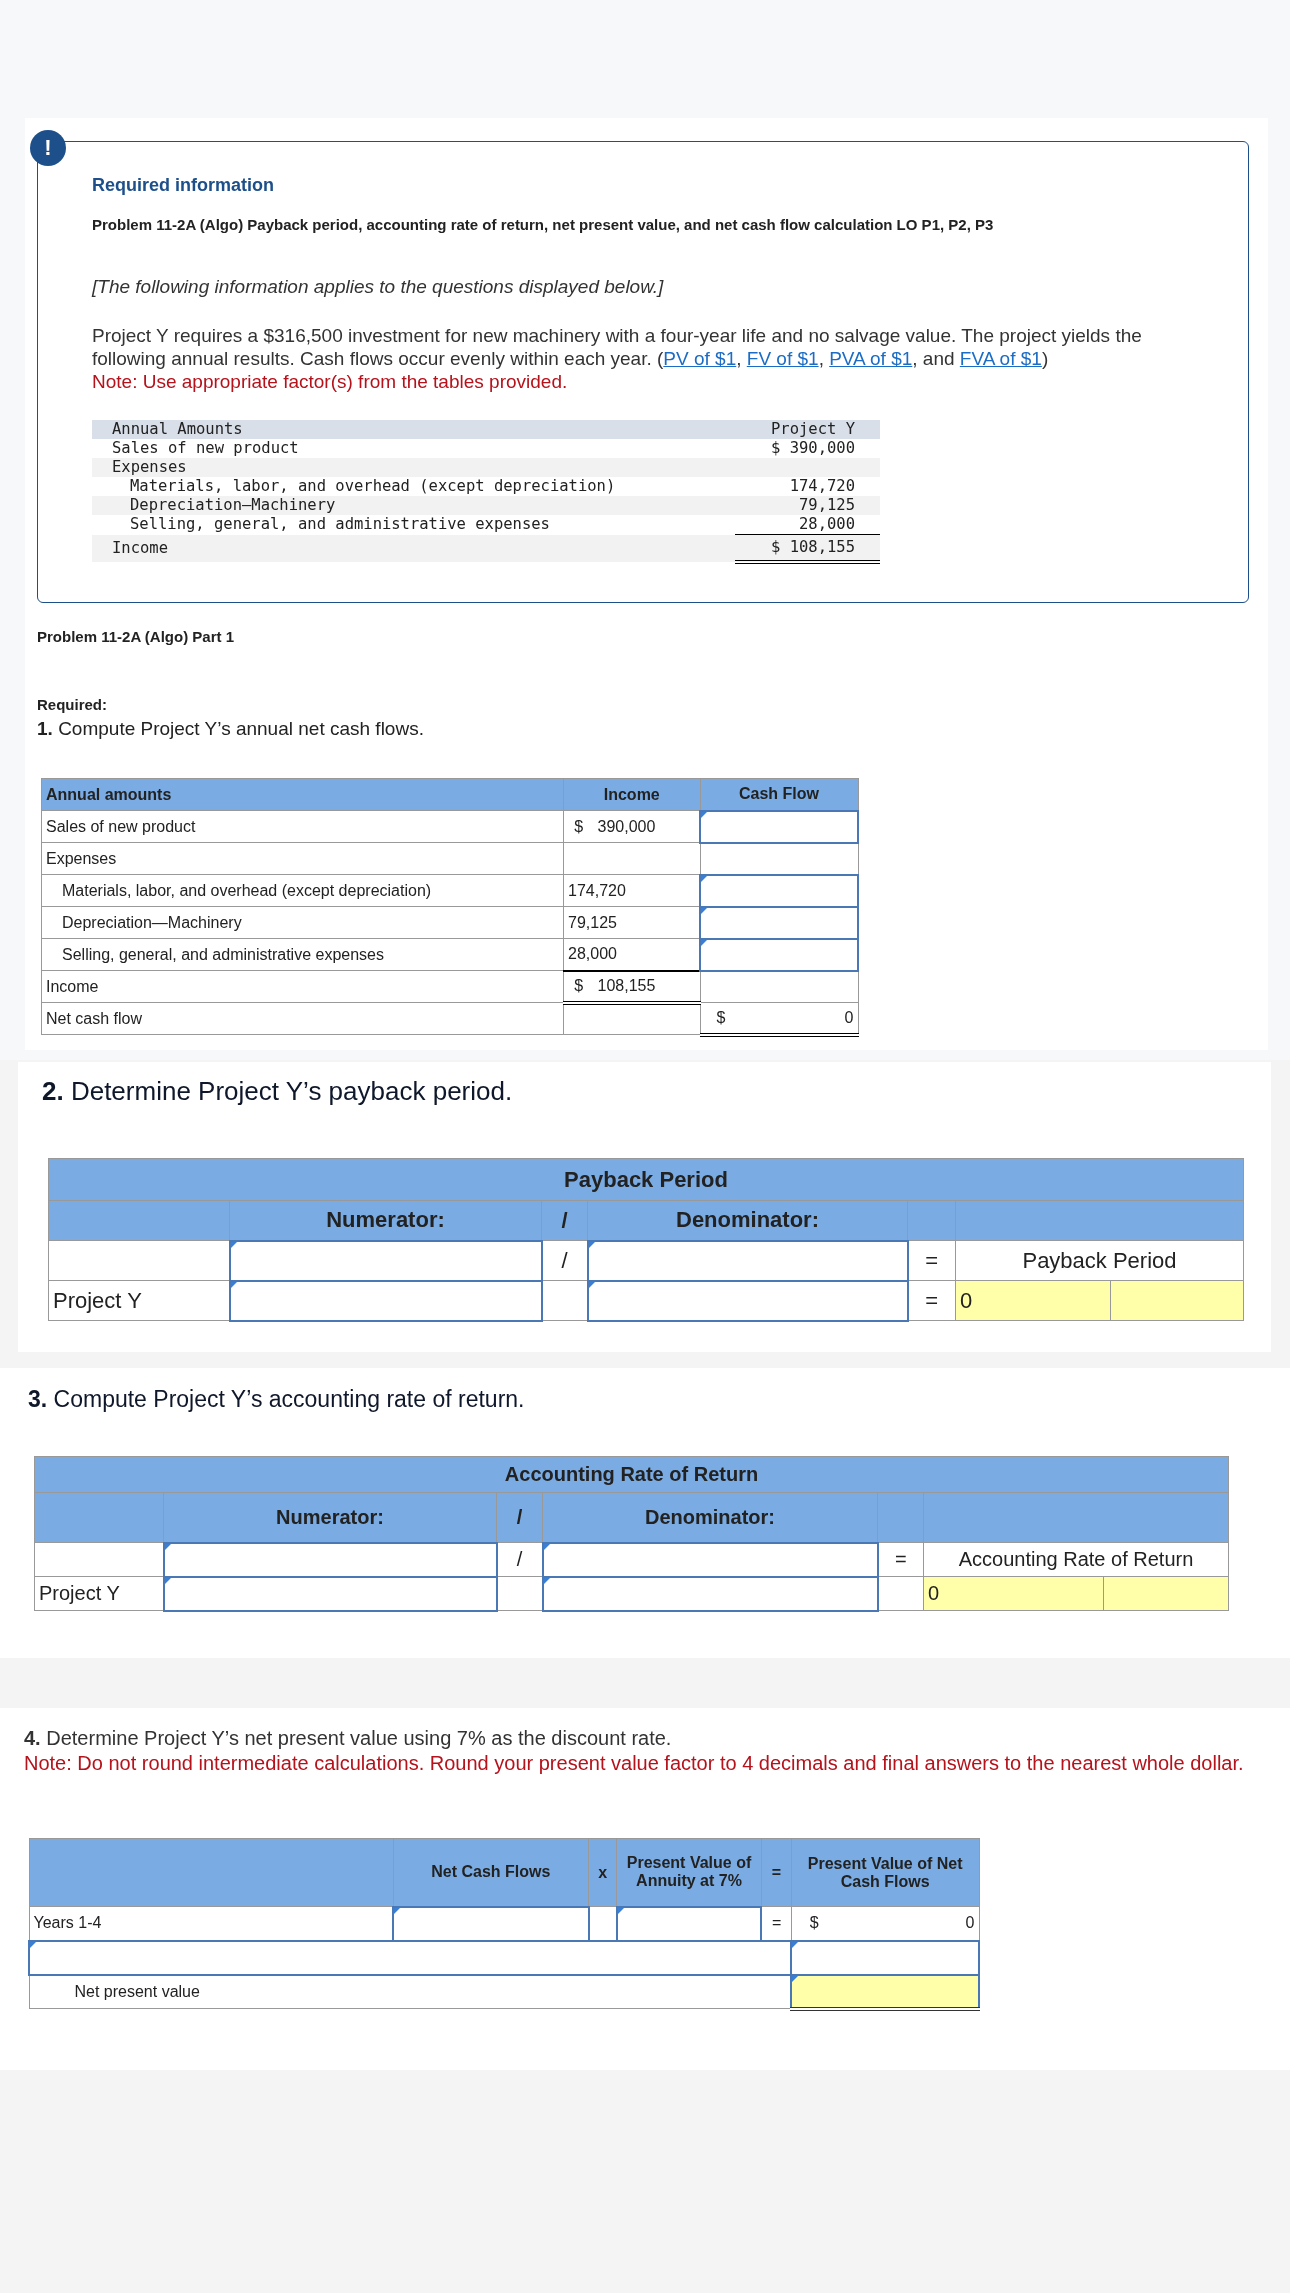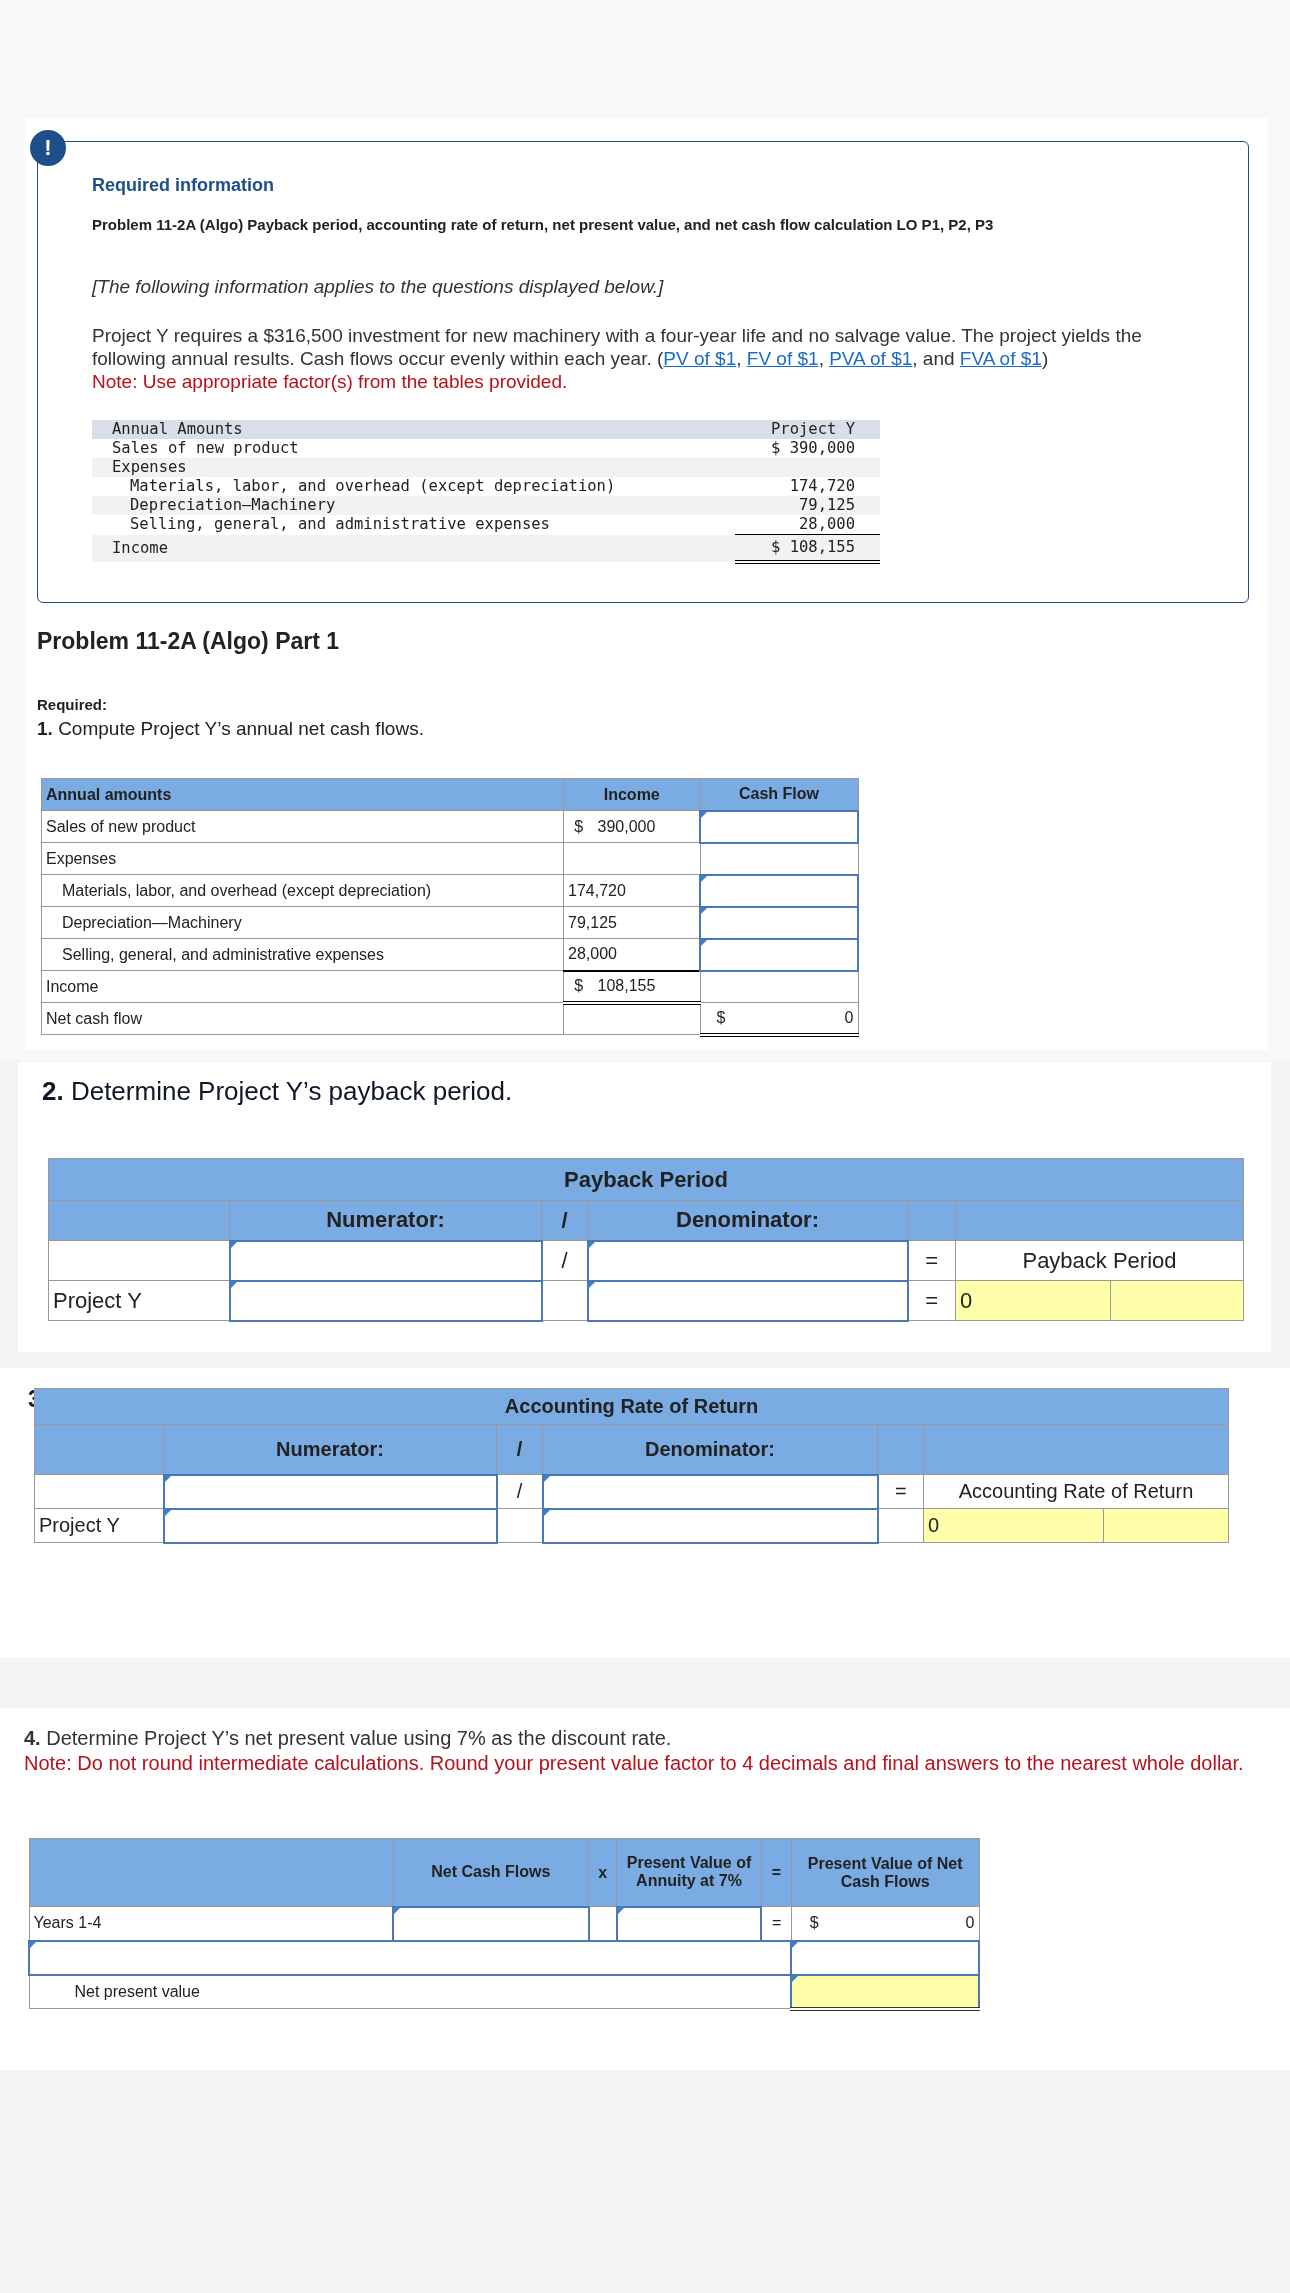--- a/index.html
+++ b/index.html
@@ -17,21 +17,21 @@
   .red-note { color:#b5121b; font-weight:normal; }
   .mono-table { position:absolute; left:92px; top:420px; width:788px; font-family:"DejaVu Sans Mono", monospace; font-size:15.5px; border-collapse:collapse; }
   .mono-table td { padding:0 0 0 20px; height:19px; line-height:19px; white-space:pre; }
   .mono-table td.amt { text-align:right; padding:0 25px 0 0; width:120px; }
   .mono-table tr.hdr td { background:#d9dfe8; }
   .mono-table tr.alt td { background:#f2f2f2; }
   .mono-table td.ind { padding-left:38px; }
   .mono-table td.uline { border-bottom:1.5px solid #000; }
   .mono-table td.dline { border-bottom:4px double #000; }
   
-  .h-part { position:absolute; left:37px; top:628px; font-size:23px; font-weight:bold; }
+  .h-part { position:absolute; left:37px; top:628px; font-size:15px; font-weight:bold; }
   .req-lbl { position:absolute; left:37px; top:696px; font-size:15px; font-weight:bold; }
   .req-q { position:absolute; left:37px; top:718px; font-size:19px; }
   table.grid { border-collapse:collapse; position:absolute; }
   table.grid td { border:1.5px solid #999; font-size:16px; padding:0 4px; box-sizing:border-box; }
   table.grid .hd { background:#7aace3; font-weight:bold; text-align:center; }
   .inp { border:2px solid #4a78b5 !important; background:#fff; position:relative; }
   .inp::before { content:""; position:absolute; left:0; top:0; border-left:6px solid #3a7fd4; border-bottom:6px solid transparent; }
   .yellow { background:#ffffaa; }
   .num { text-align:left; }
   .ctr { text-align:center; }
@@ -174,21 +174,21 @@
     <td class="ctr" style="font-size:22px;">=</td>
     <td class="yellow num" style="font-size:22px; width:155px;">0</td>
     <td class="yellow"></td>
   </tr>
 </tbody>
   </table>
 
 <div class="panel" style="left:0; top:1368px; width:1290px; height:290px;"></div>
 <div class="q-text" style="left:28px; top:1386px; font-size:23px;"><b>3.</b><span> Compute Project Y’s accounting rate of return.</span></div>
 
-<table class="grid" style="left:34px; top:1388px; width:1195px;">
+<table class="grid" style="left:34px; top:1456px; width:1195px;">
   <tbody>
       <tr style="height:36px;">
         <td class="hd" colspan="7" style="font-size:20px;">Accounting Rate of Return</td>
       </tr>
   <tr style="height:50px;">
     <td class="hd" style="width:129px;"></td>
     <td class="hd" style="width:333px; font-size:20px;">Numerator:</td>
     <td class="hd" style="width:46px; font-size:20px;">/</td>
     <td class="hd" style="width:335px; font-size:20px;">Denominator:</td>
     <td class="hd" style="width:46px;"></td>

